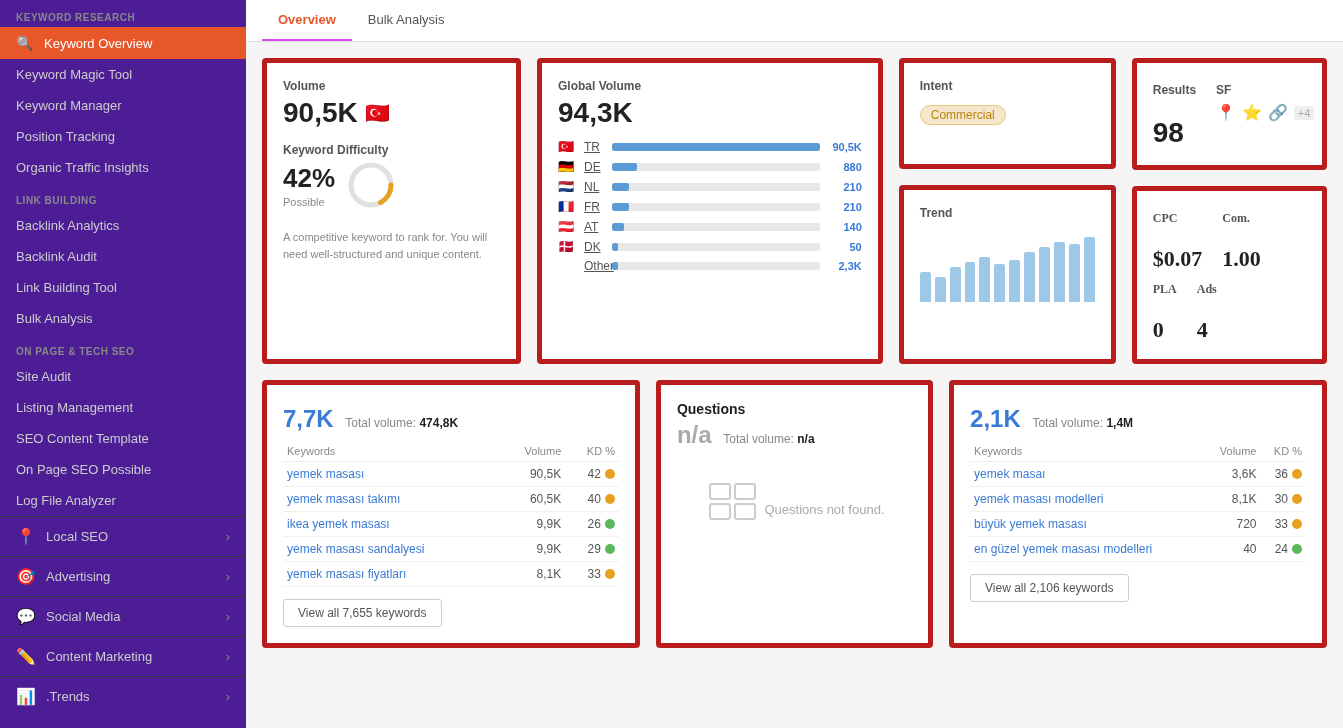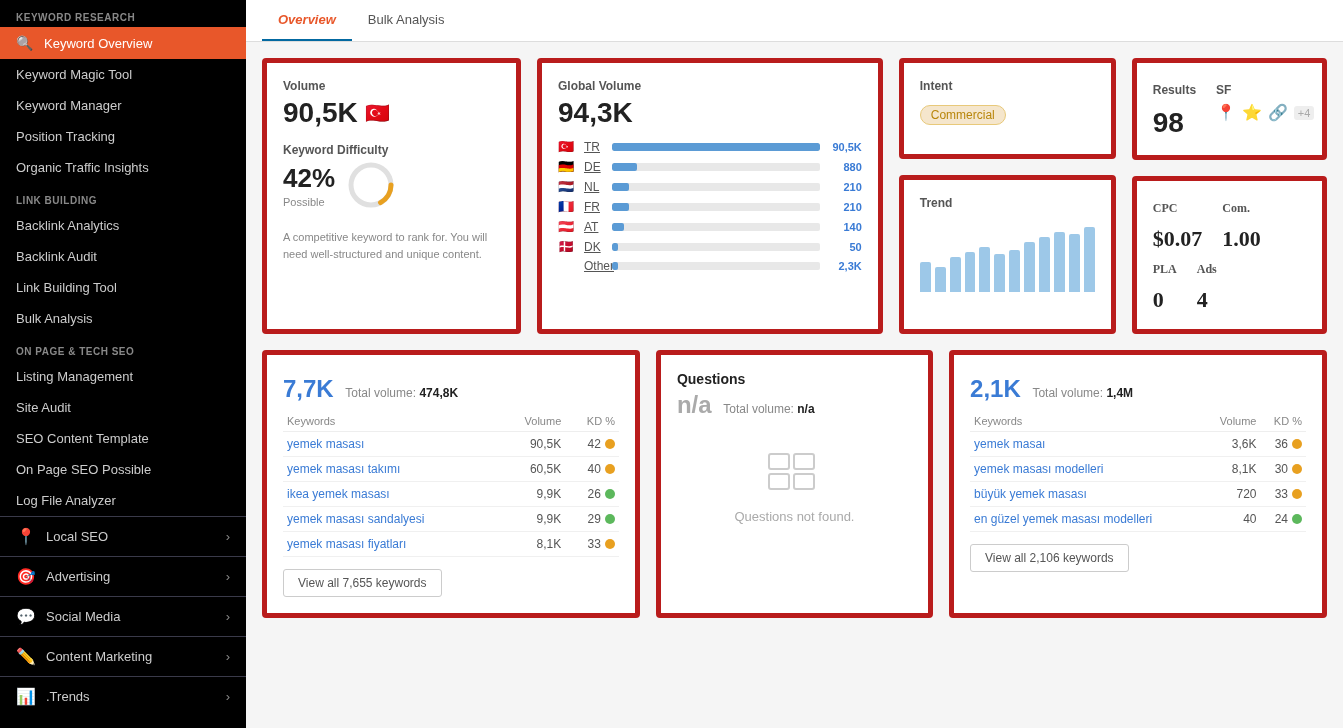--- a/index.html
+++ b/index.html
@@ -2,21 +2,21 @@
 <html><head>
   <meta charset="utf-8">
   <style>
     * { box-sizing: border-box; margin: 0; padding: 0; }
     body { font-family: Arial, sans-serif; font-size: 13px; background: #f5f5f5; display: flex; height: 728px; overflow: hidden; }
 
     
     .sidebar {
       width: 246px;
       min-width: 246px;
-      background: #000000;
+      background: #4c1d95;
       color: #ccc;
       height: 100%;
       overflow-y: auto;
       display: flex;
       flex-direction: column;
     }
     .sidebar-section-label {
       font-size: 10px;
       font-weight: bold;
       color: #888;
@@ -78,23 +78,22 @@
     }
     .tab {
       padding: 12px 16px;
       font-size: 13px;
       cursor: pointer;
       color: #555;
       border-bottom: 2px solid transparent;
     }
     .tab.active {
       color: #e8572a;
-      border-bottom: 2px solid #0369a1;
+      border-bottom: 2px solid #d946ef;
       font-weight: bold;
-      font-style: italic;
     }
 
     
     .content {
       flex: 1;
       overflow-y: auto;
       padding: 16px;
       display: flex;
       flex-direction: column;
       gap: 16px;
@@ -216,21 +215,21 @@
       flex: 0.8;
       min-width: 160px;
     }
     .two-col-stats {
       display: flex;
       gap: 20px;
       margin-top: 4px;
     }
     .stat-block { }
     .stat-label { font-size: 12px; color: #555; font-weight: bold; }
-    .stat-value { font-size: 28px; font-weight: bold; color: #222; margin-top: 10px; }
+    .stat-value { font-size: 28px; font-weight: bold; color: #222; margin-top: 20px; }
     .sf-icons { display: flex; align-items: center; gap: 6px; margin-top: 6px; }
     .sf-icon { font-size: 16px; color: #aaa; }
     .sf-plus { font-size: 11px; color: #aaa; background: #eee; border-radius: 3px; padding: 1px 4px; }
 
     
     .card-trend {
       flex: 1;
       min-width: 180px;
     }
     .trend-chart {
@@ -294,21 +293,21 @@
       background: #fff;
       color: #555;
       padding: 6px 14px;
       border-radius: 3px;
       cursor: pointer;
       font-size: 12px;
     }
 
     .questions-empty {
       display: flex;
-      flex-direction: column;
+      flex-direction: row;
       align-items: center;
       justify-content: center;
       padding: 30px 0 10px;
       color: #aaa;
     }
     .empty-icon {
       width: 60px;
       height: 50px;
       margin-bottom: 10px;
     }
@@ -349,24 +348,24 @@
   </div>
   <div class="sidebar-item">
     <span>Link Building Tool</span>
   </div>
   <div class="sidebar-item">
     <span>Bulk Analysis</span>
   </div>
 
   <div class="sidebar-section-label">ON PAGE &amp; TECH SEO</div>
   <div class="sidebar-item">
+    <span>Site Audit</span>
+  </div>
+  <div class="sidebar-item">
     <span>Listing Management</span>
-  </div>
-  <div class="sidebar-item">
-    <span>Site Audit</span>
   </div>
   <div class="sidebar-item">
     <span>SEO Content Template</span>
   </div>
   <div class="sidebar-item">
     <span>On Page SEO Possible</span>
   </div>
   <div class="sidebar-item">
     <span>Log File Analyzer</span>
   </div>

